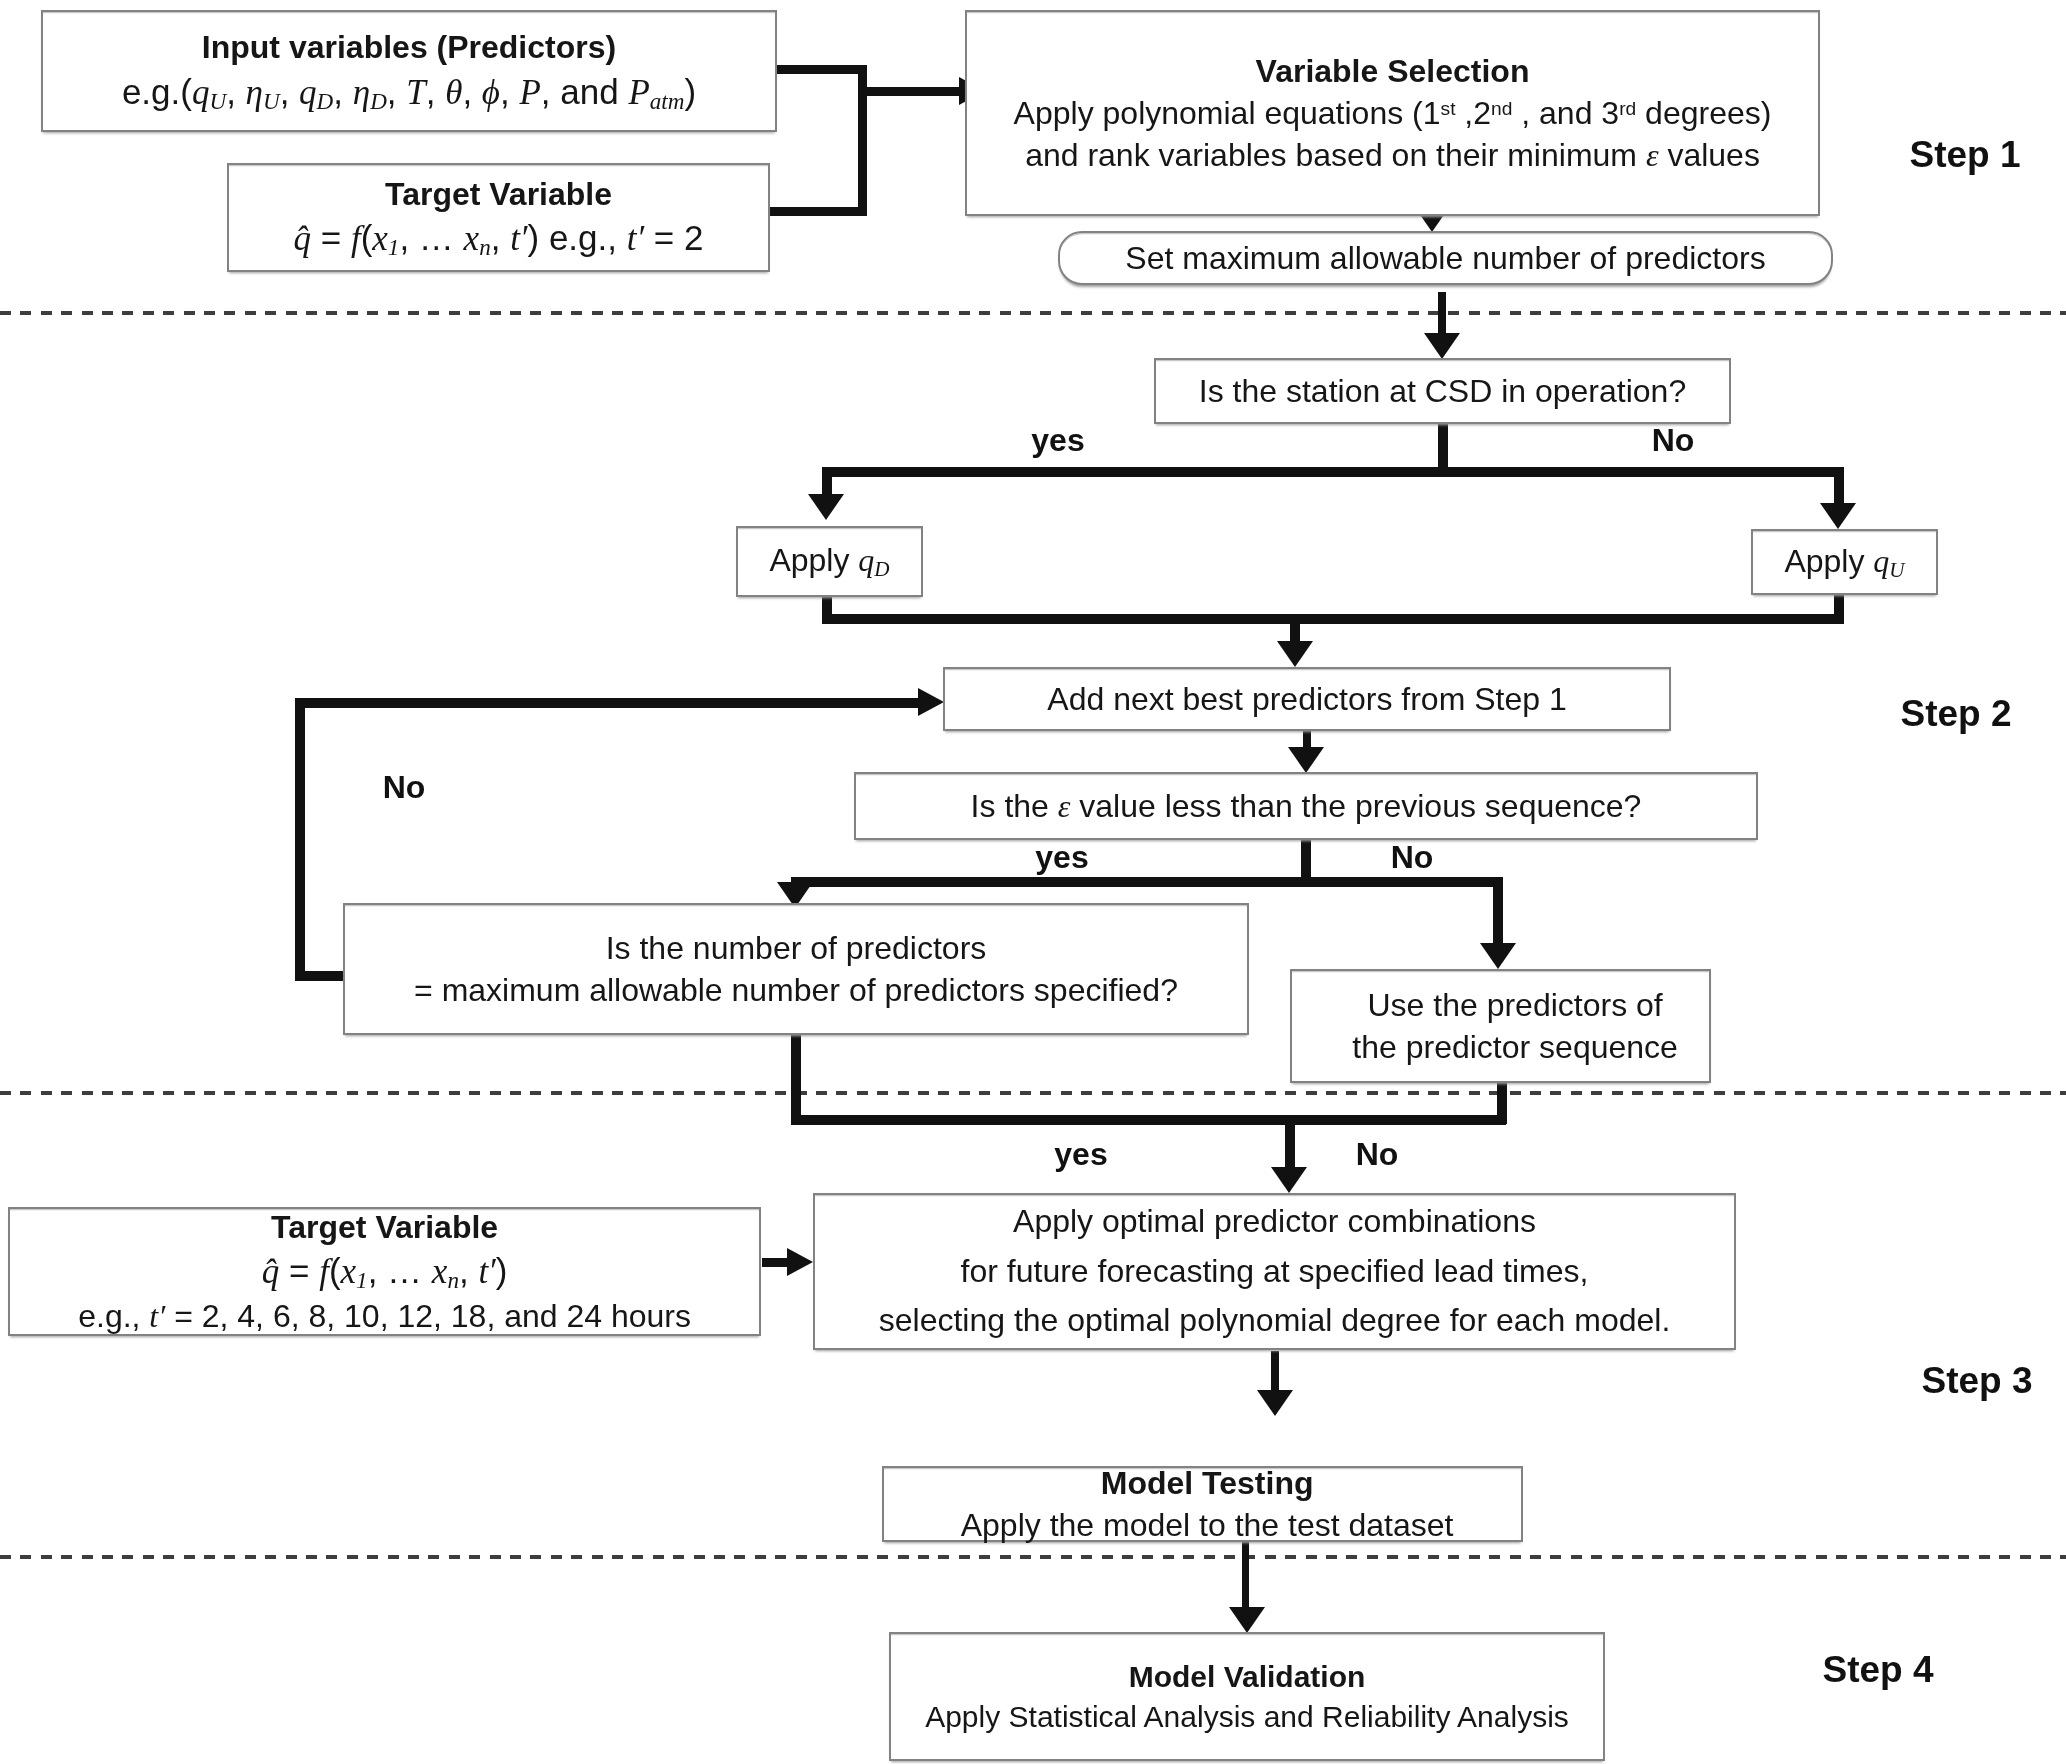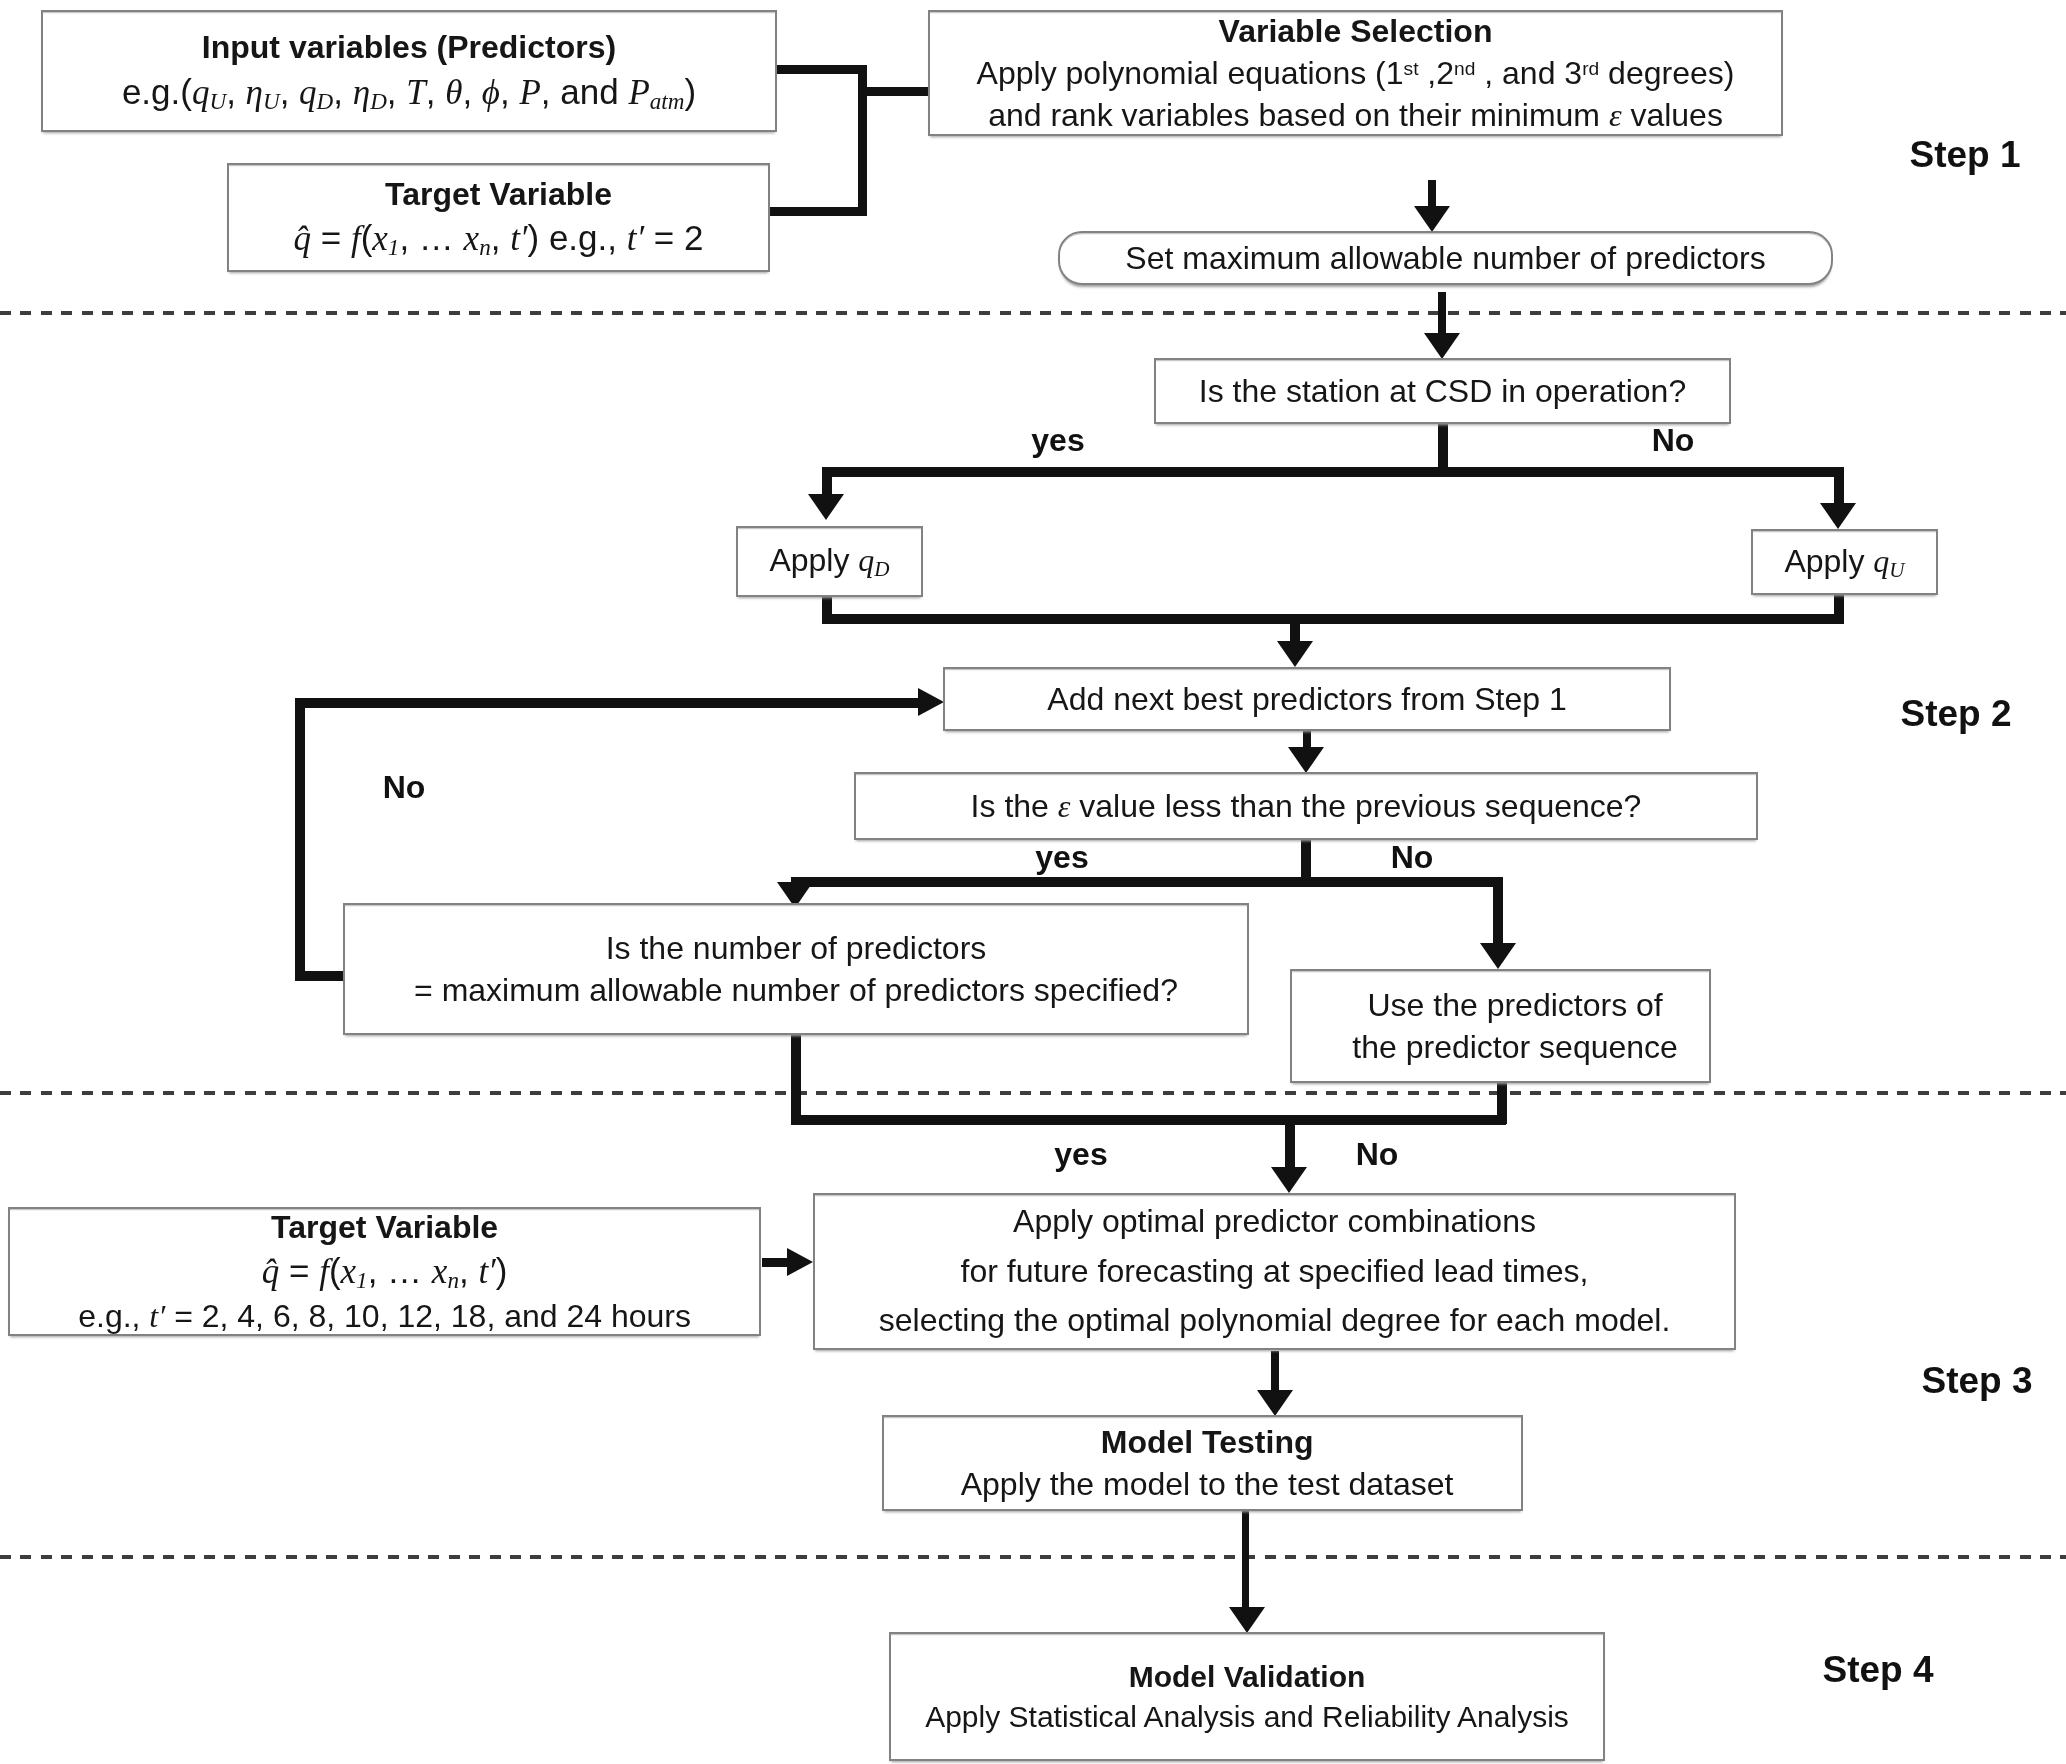--- a/index.html
+++ b/index.html
@@ -105,21 +105,21 @@
   <div class="bx" style="left:41px;top:10.2px;width:736px;height:122px;">
     <div class="t">Input variables (Predictors)</div>
     <div class="fml"><span class="seg-p">e.g.(</span><span class="seg-i">q</span><span class="seg-sub">U</span><span class="seg-p">, </span><span class="seg-i">η</span><span class="seg-sub">U</span><span class="seg-p">, </span><span class="seg-i">q</span><span class="seg-sub">D</span><span class="seg-p">, </span><span class="seg-i">η</span><span class="seg-sub">D</span><span class="seg-p">, </span><span class="seg-i">T</span><span class="seg-p">, </span><span class="seg-i">θ</span><span class="seg-p">, </span><span class="seg-i">ϕ</span><span class="seg-p">, </span><span class="seg-i">P</span><span class="seg-p">, and </span><span class="seg-i">P</span><span class="seg-sub">atm</span><span class="seg-p">)</span></div>
   </div>
 
   <div class="bx" style="left:227px;top:163px;width:543px;height:109px;">
     <div class="t">Target Variable</div>
     <div class="fml"><span class="seg-i">q̂</span><span class="seg-p"> = </span><span class="seg-i">f</span><span class="seg-p">(</span><span class="seg-i">x</span><span class="seg-sub">1</span><span class="seg-p">, … </span><span class="seg-i">x</span><span class="seg-sub">n</span><span class="seg-p">, </span><span class="seg-i">t′</span><span class="seg-p">) e.g., </span><span class="seg-i">t′</span><span class="seg-p"> = 2</span></div>
   </div>
 
-  <div class="bx" style="left:928px;top:10.2px;width:855px;height:126px;">
+  <div class="bx" style="left:965px;top:10.2px;width:855px;height:206px;">
     <div class="t">Variable Selection</div>
     <div><span class="seg-p">Apply polynomial equations (1</span><span class="seg-sup">st</span><span class="seg-p"> ,2</span><span class="seg-sup">nd</span><span class="seg-p"> , and 3</span><span class="seg-sup">rd</span><span class="seg-p"> degrees)</span></div>
     <div><span class="seg-p">and rank variables based on their minimum </span><span class="seg-i">ε</span><span class="seg-p"> values</span></div>
   </div>
 
   <div class="bx" style="left:1058px;top:231px;width:775px;height:54px;border-radius:24px;">
     <div>Set maximum allowable number of predictors</div>
   </div>
 
   <div class="bx" style="left:1154px;top:358px;width:577px;height:66px;">
@@ -157,21 +157,21 @@
     <div class="fml"><span class="seg-i">q̂</span><span class="seg-p"> = </span><span class="seg-i">f</span><span class="seg-p">(</span><span class="seg-i">x</span><span class="seg-sub">1</span><span class="seg-p">, … </span><span class="seg-i">x</span><span class="seg-sub">n</span><span class="seg-p">, </span><span class="seg-i">t′</span><span class="seg-p">)</span></div>
     <div><span class="seg-p">e.g., </span><span class="seg-i">t′</span><span class="seg-p"> = 2, 4, 6, 8, 10, 12, 18, and 24 hours</span></div>
   </div>
 
   <div class="bx" style="left:813px;top:1193px;width:923px;height:157px;line-height:1.55;">
     <div>Apply optimal predictor combinations</div>
     <div>for future forecasting at specified lead times,</div>
     <div>selecting the optimal polynomial degree for each model.</div>
   </div>
 
-  <div class="bx" style="left:882px;top:1415px;width:641px;height:96px;padding-left:16px;">
+  <div class="bx" style="left:882px;top:1466px;width:641px;height:76px;padding-left:16px;">
     <div class="t">Model Testing</div>
     <div>Apply the model to the test dataset</div>
   </div>
 
   <div class="bx" style="left:889px;top:1632px;width:716px;height:129px;font-size:30px;">
     <div class="t">Model Validation</div>
     <div>Apply Statistical Analysis and Reliability Analysis</div>
   </div>
 
   <div class="lb step" style="left:1965px;top:155px;">Step 1</div>

